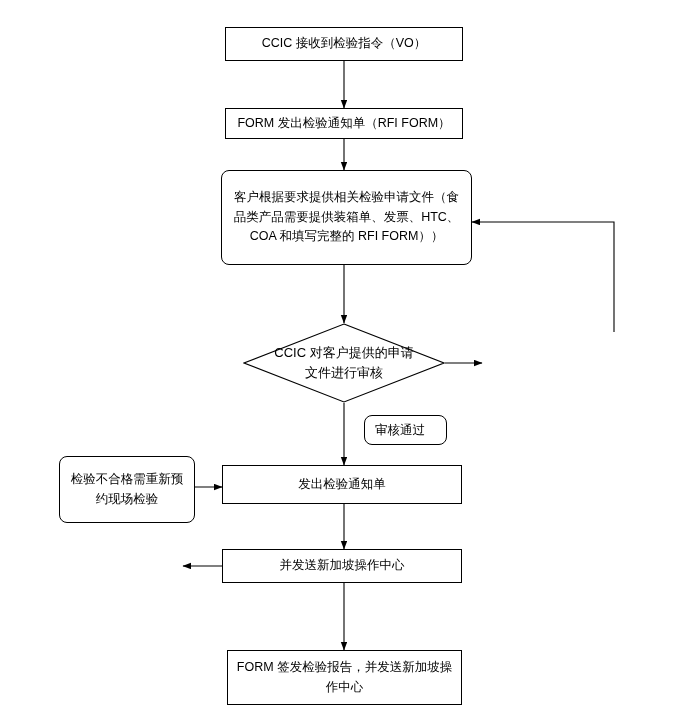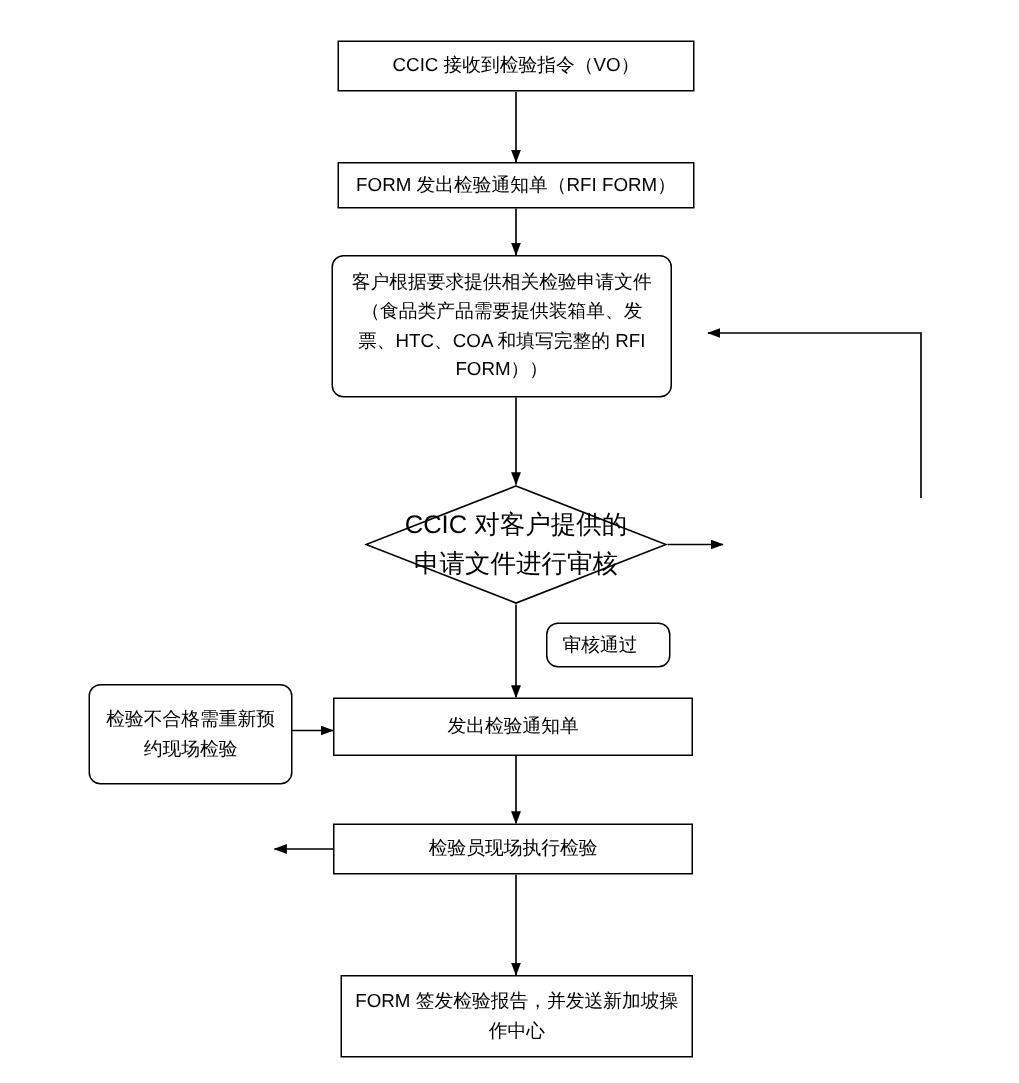--- a/index.html
+++ b/index.html
@@ -46,21 +46,21 @@
   .diamond-label {
     position: absolute;
     left: 0;
     top: 0;
     width: 100%;
     height: 100%;
     display: flex;
     align-items: center;
     justify-content: center;
     text-align: center;
-    font-size: 17px;
+    font-size: 13px;
     line-height: 1.55;
     box-sizing: border-box;
     padding: 0 26px;
   }
   svg.links {
     position: absolute;
     left: 0;
     top: 0;
     width: 679px;
     height: 722px;
@@ -107,21 +107,21 @@
   </svg>
 
   <div class="node" style="left:190px; top:27px; width:238px; height:34px;">
     <span>CCIC 接收到检验指令（VO）</span>
   </div>
 
   <div class="node" style="left:190px; top:108px; width:238px; height:31px;">
     <span>FORM 发出检验通知单（RFI FORM）</span>
   </div>
 
-  <div class="node rounded" style="left:186px; top:170px; width:227px; height:95px;text-align:center;">
+  <div class="node rounded" style="left:186px; top:170px; width:251px; height:95px;text-align:center;">
     <span>客户根据要求提供相关检验申请文件（食品类产品需要提供装箱单、发票、HTC、COA 和填写完整的 RFI FORM））</span>
   </div>
 
   <div class="diamond-wrap" style="left:208px; top:323px; width:202px; height:80px;">
     <svg width="202" height="80" viewBox="0 0 202 80">
       <polygon points="101,1 201,40 101,79 1,40" fill="#ffffff" stroke="#000000" stroke-width="1.1"></polygon>
     </svg>
     <div class="diamond-label">CCIC 对客户提供的申请文件进行审核</div>
   </div>
 
@@ -132,21 +132,21 @@
 
   <div class="node" style="left:187px; top:465px; width:240px; height:39px;">
     <span>发出检验通知单</span>
   </div>
 
   <div class="node rounded" style="left:24px; top:456px; width:136px; height:67px;">
     <span>检验不合格需重新预约现场检验</span>
   </div>
 
   <div class="node" style="left:187px; top:549px; width:240px; height:34px;">
-    <span>检验员现场执行检验</span>
+    <span>并发送新加坡操作中心</span>
   </div>
 
 
   <div class="node" style="left:192px; top:650px; width:235px; height:55px;">
     <span>FORM 签发检验报告，并发送新加坡操作中心</span>
   </div>
 
 </div>
 
 </body></html>

